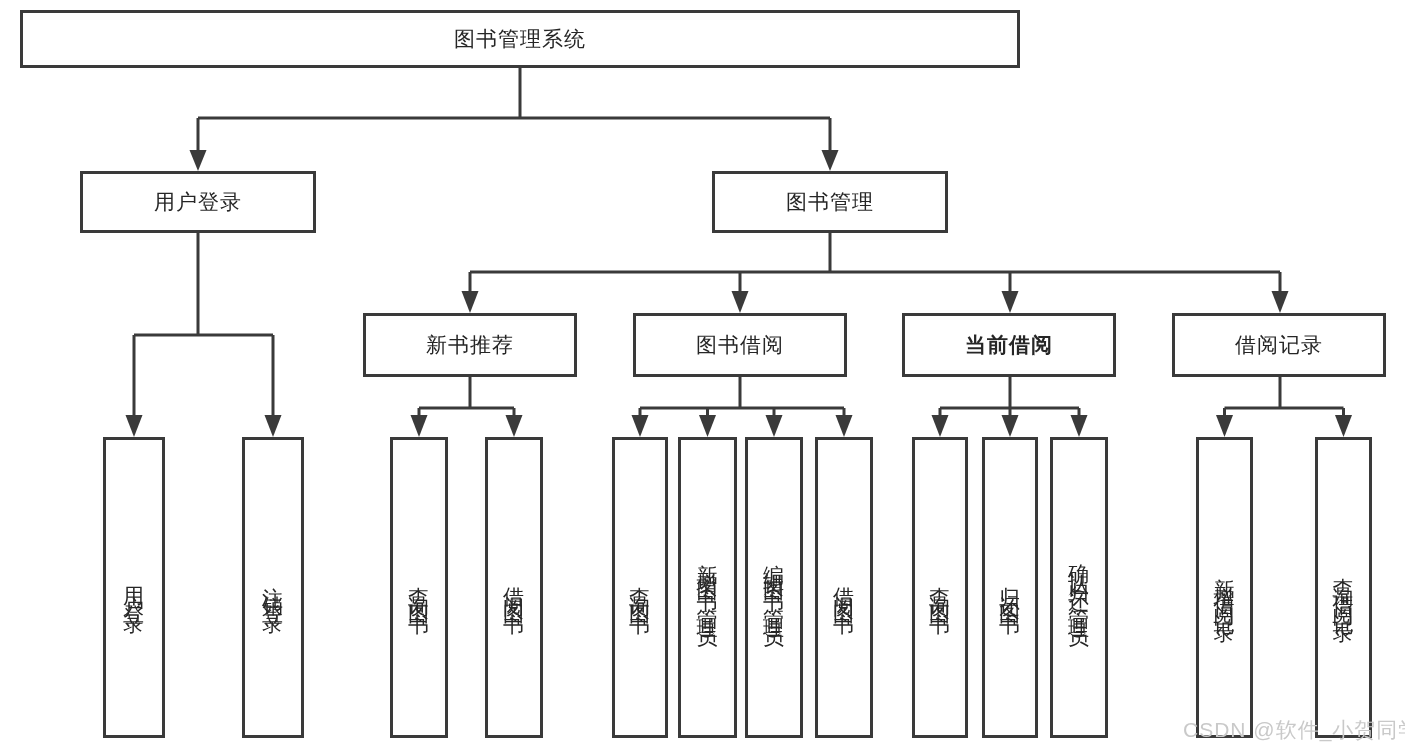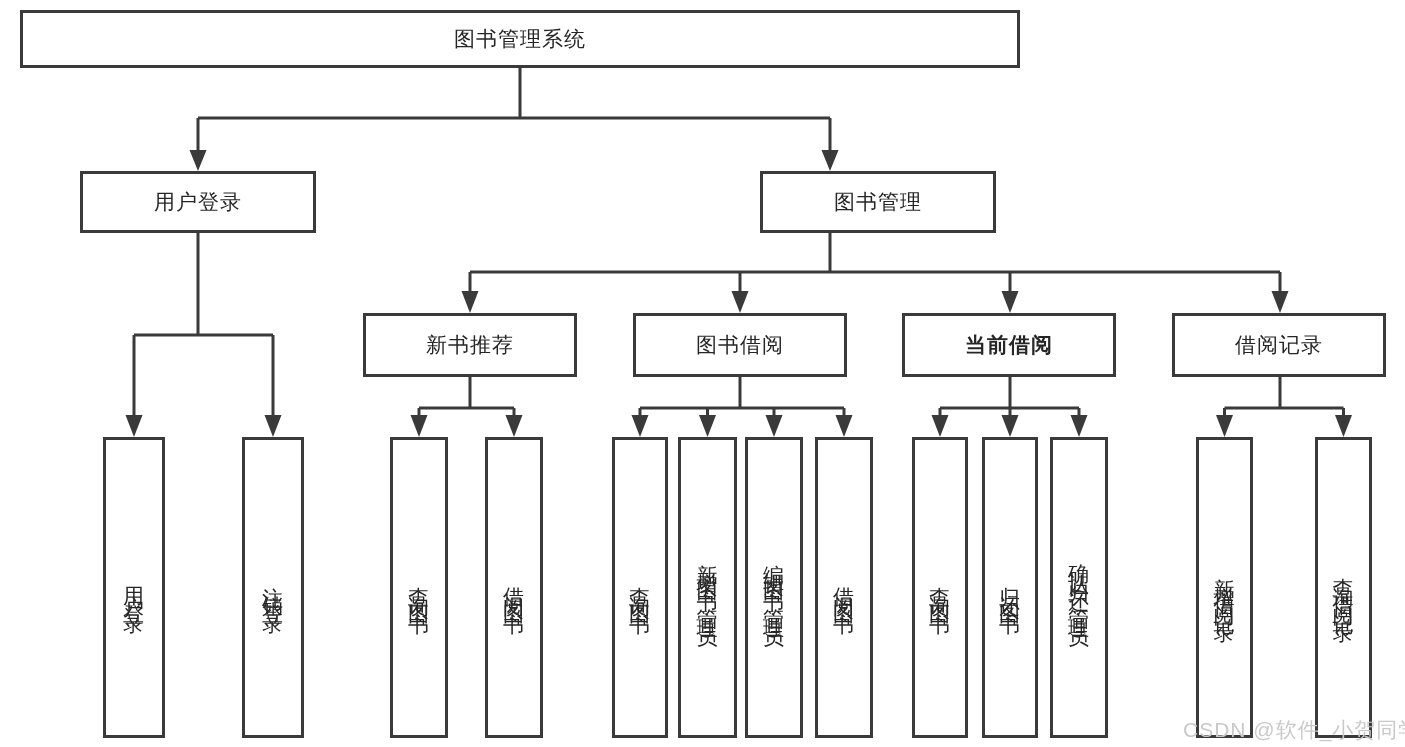--- a/index.html
+++ b/index.html
@@ -100,21 +100,21 @@
     </g>
   </svg>
 
   <div class="node hbox" style="left:20px; top:10px; width:1000px; height:58px;">
     <span>图书管理系统</span>
   </div>
 
   <div class="node hbox" style="left:80px; top:171px; width:236px; height:62px;">
     <span>用户登录</span>
   </div>
-  <div class="node hbox" style="left:712px; top:171px; width:236px; height:62px;margin-left:48px;">
+  <div class="node hbox" style="left:712px; top:171px; width:236px; height:62px;">
     <span>图书管理</span>
   </div>
 
   <div class="node hbox" style="left:633px; top:313px; width:214px; height:64px;">
     <span>图书借阅</span>
   </div>
   <div class="node hbox" style="left:363px; top:313px; width:214px; height:64px;">
     <span>新书推荐</span>
   </div>
   <div class="node hbox" style="left:902px; top:313px; width:214px; height:64px;font-weight:bold;">

